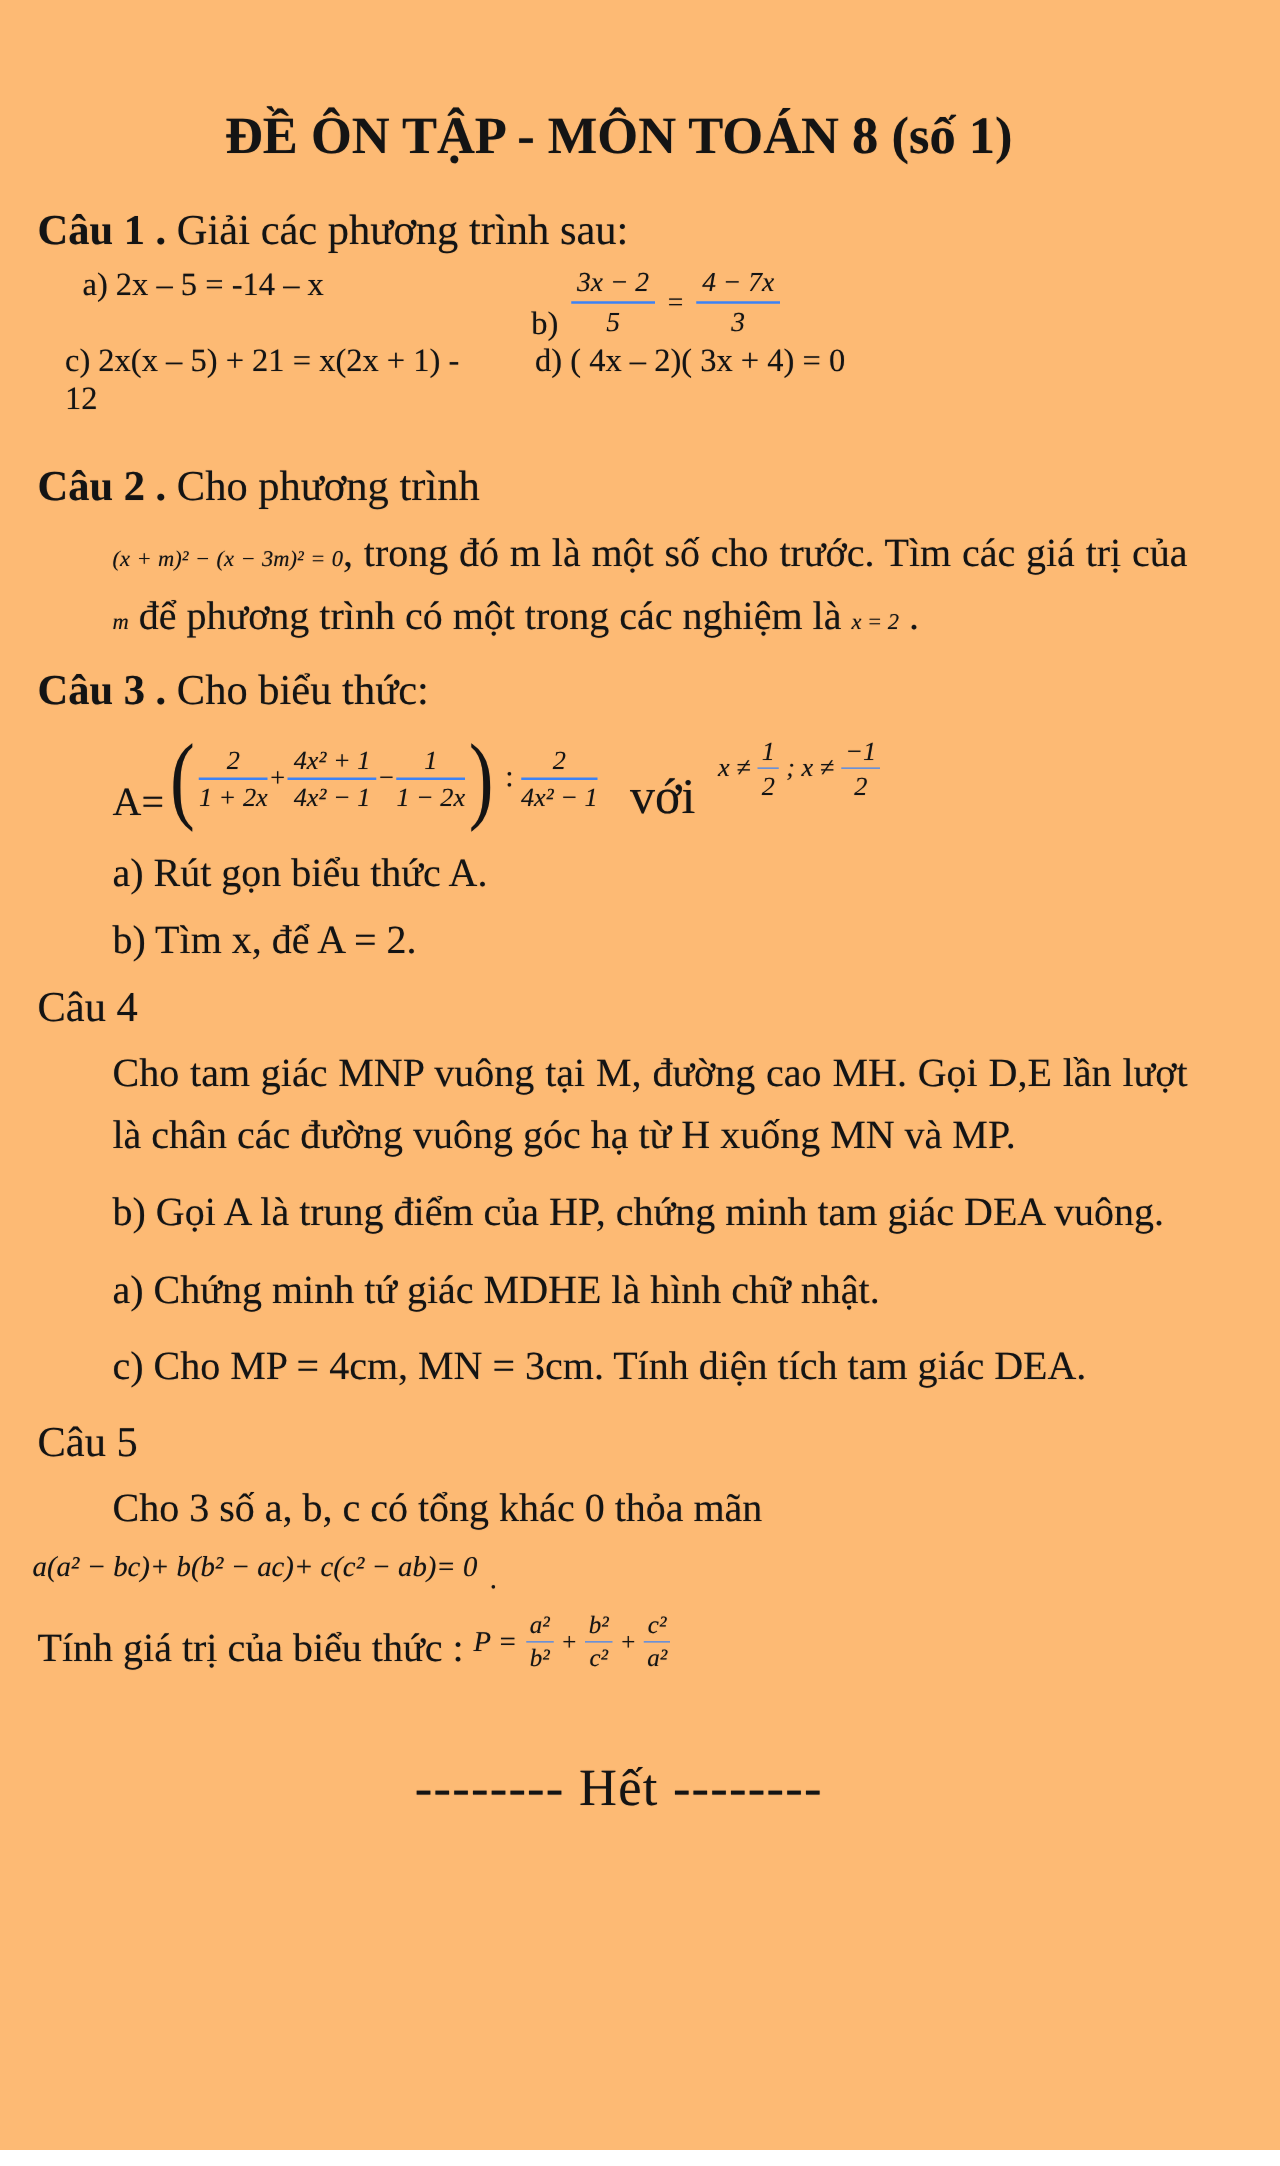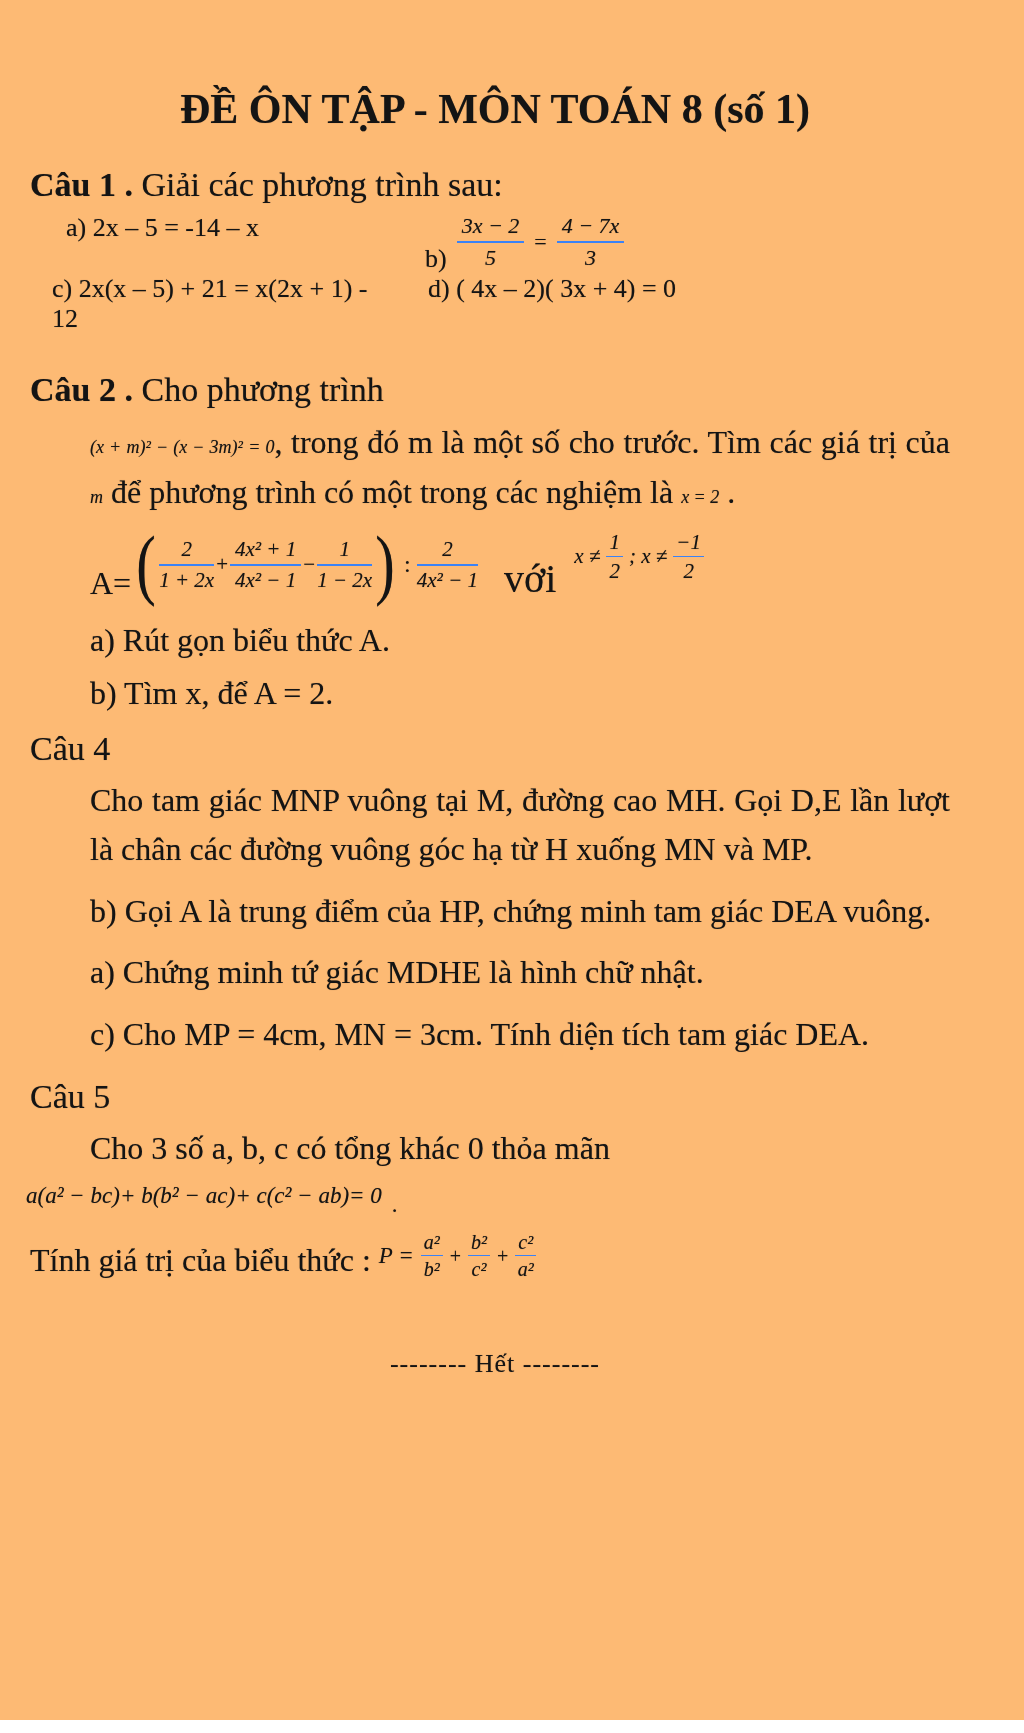--- a/index.html
+++ b/index.html
@@ -42,21 +42,21 @@
   .item32 { font-size:32px; margin-left:60px; margin-top:16px; }
   .qlabel { font-size:34px; font-weight:normal; margin-top:18px; }
   .p-item { margin-top:12px; }
   
   .formula5 { font-size:23px; font-style:italic; margin-top:10px; margin-left:-4px; }
   .f5period { display:inline-block; transform:translateY(9px); margin-left:10px; font-style:normal; }
   .outrow { display:flex; align-items:center; margin-top:26px; font-size:32px; }
   .pformula { display:inline-flex; align-items:center; gap:5px; font-size:20px; margin-left:8px; transform:translateY(-4px); }
   .plhs { font-size:23px; margin-right:2px; }
   .pformula .frac .num { border-bottom-width:1.5px; padding:0 3px 1px; }
-  .footer { text-align:center; font-size:26px; margin-top:64px; letter-spacing:1px; }
+  .footer { text-align:center; font-size:42px; margin-top:64px; letter-spacing:1px; }
 </style>
 </head>
 <body>
 
 <div class="page">
 
   <h1 class="title">ĐỀ ÔN TẬP - MÔN TOÁN 8 (số 1)</h1>
 
   <p class="qhead"><b>Câu 1 .</b><span> Giải các phương trình sau:</span></p>
 
@@ -78,20 +78,21 @@
 
   <div class="row row-cd">
     <span class="q1item c-item">c) 2x(x – 5) + 21 = x(2x + 1) - 12</span>
     <span class="q1item">d) ( 4x – 2)( 3x + 4) = 0</span>
   </div>
 
   <p class="qhead" style="margin-top:34px"><b>Câu 2 .</b><span> Cho phương trình</span></p>
 
   <p class="para mt6"><span class="math-small">(x + m)² − (x − 3m)² = 0</span><span>, trong đó m là một số cho trước. Tìm các giá trị của </span><span class="math-small">m</span><span> để phương trình có một trong các nghiệm là </span><span class="math-small">x = 2</span><span> .</span></p>
 
+  <p class="qhead" style="margin-top:14px"><b>Câu 3 .</b><span> Cho biểu thức:</span></p>
 
   <div class="formula3">
     <span class="alhs">A=</span>
     <span class="bigparen">(</span>
     <span class="frac math">
       <span class="num">2</span>
       <span class="den">1 + 2x</span>
     </span>
     <span class="op">+</span>
     <span class="frac math">

